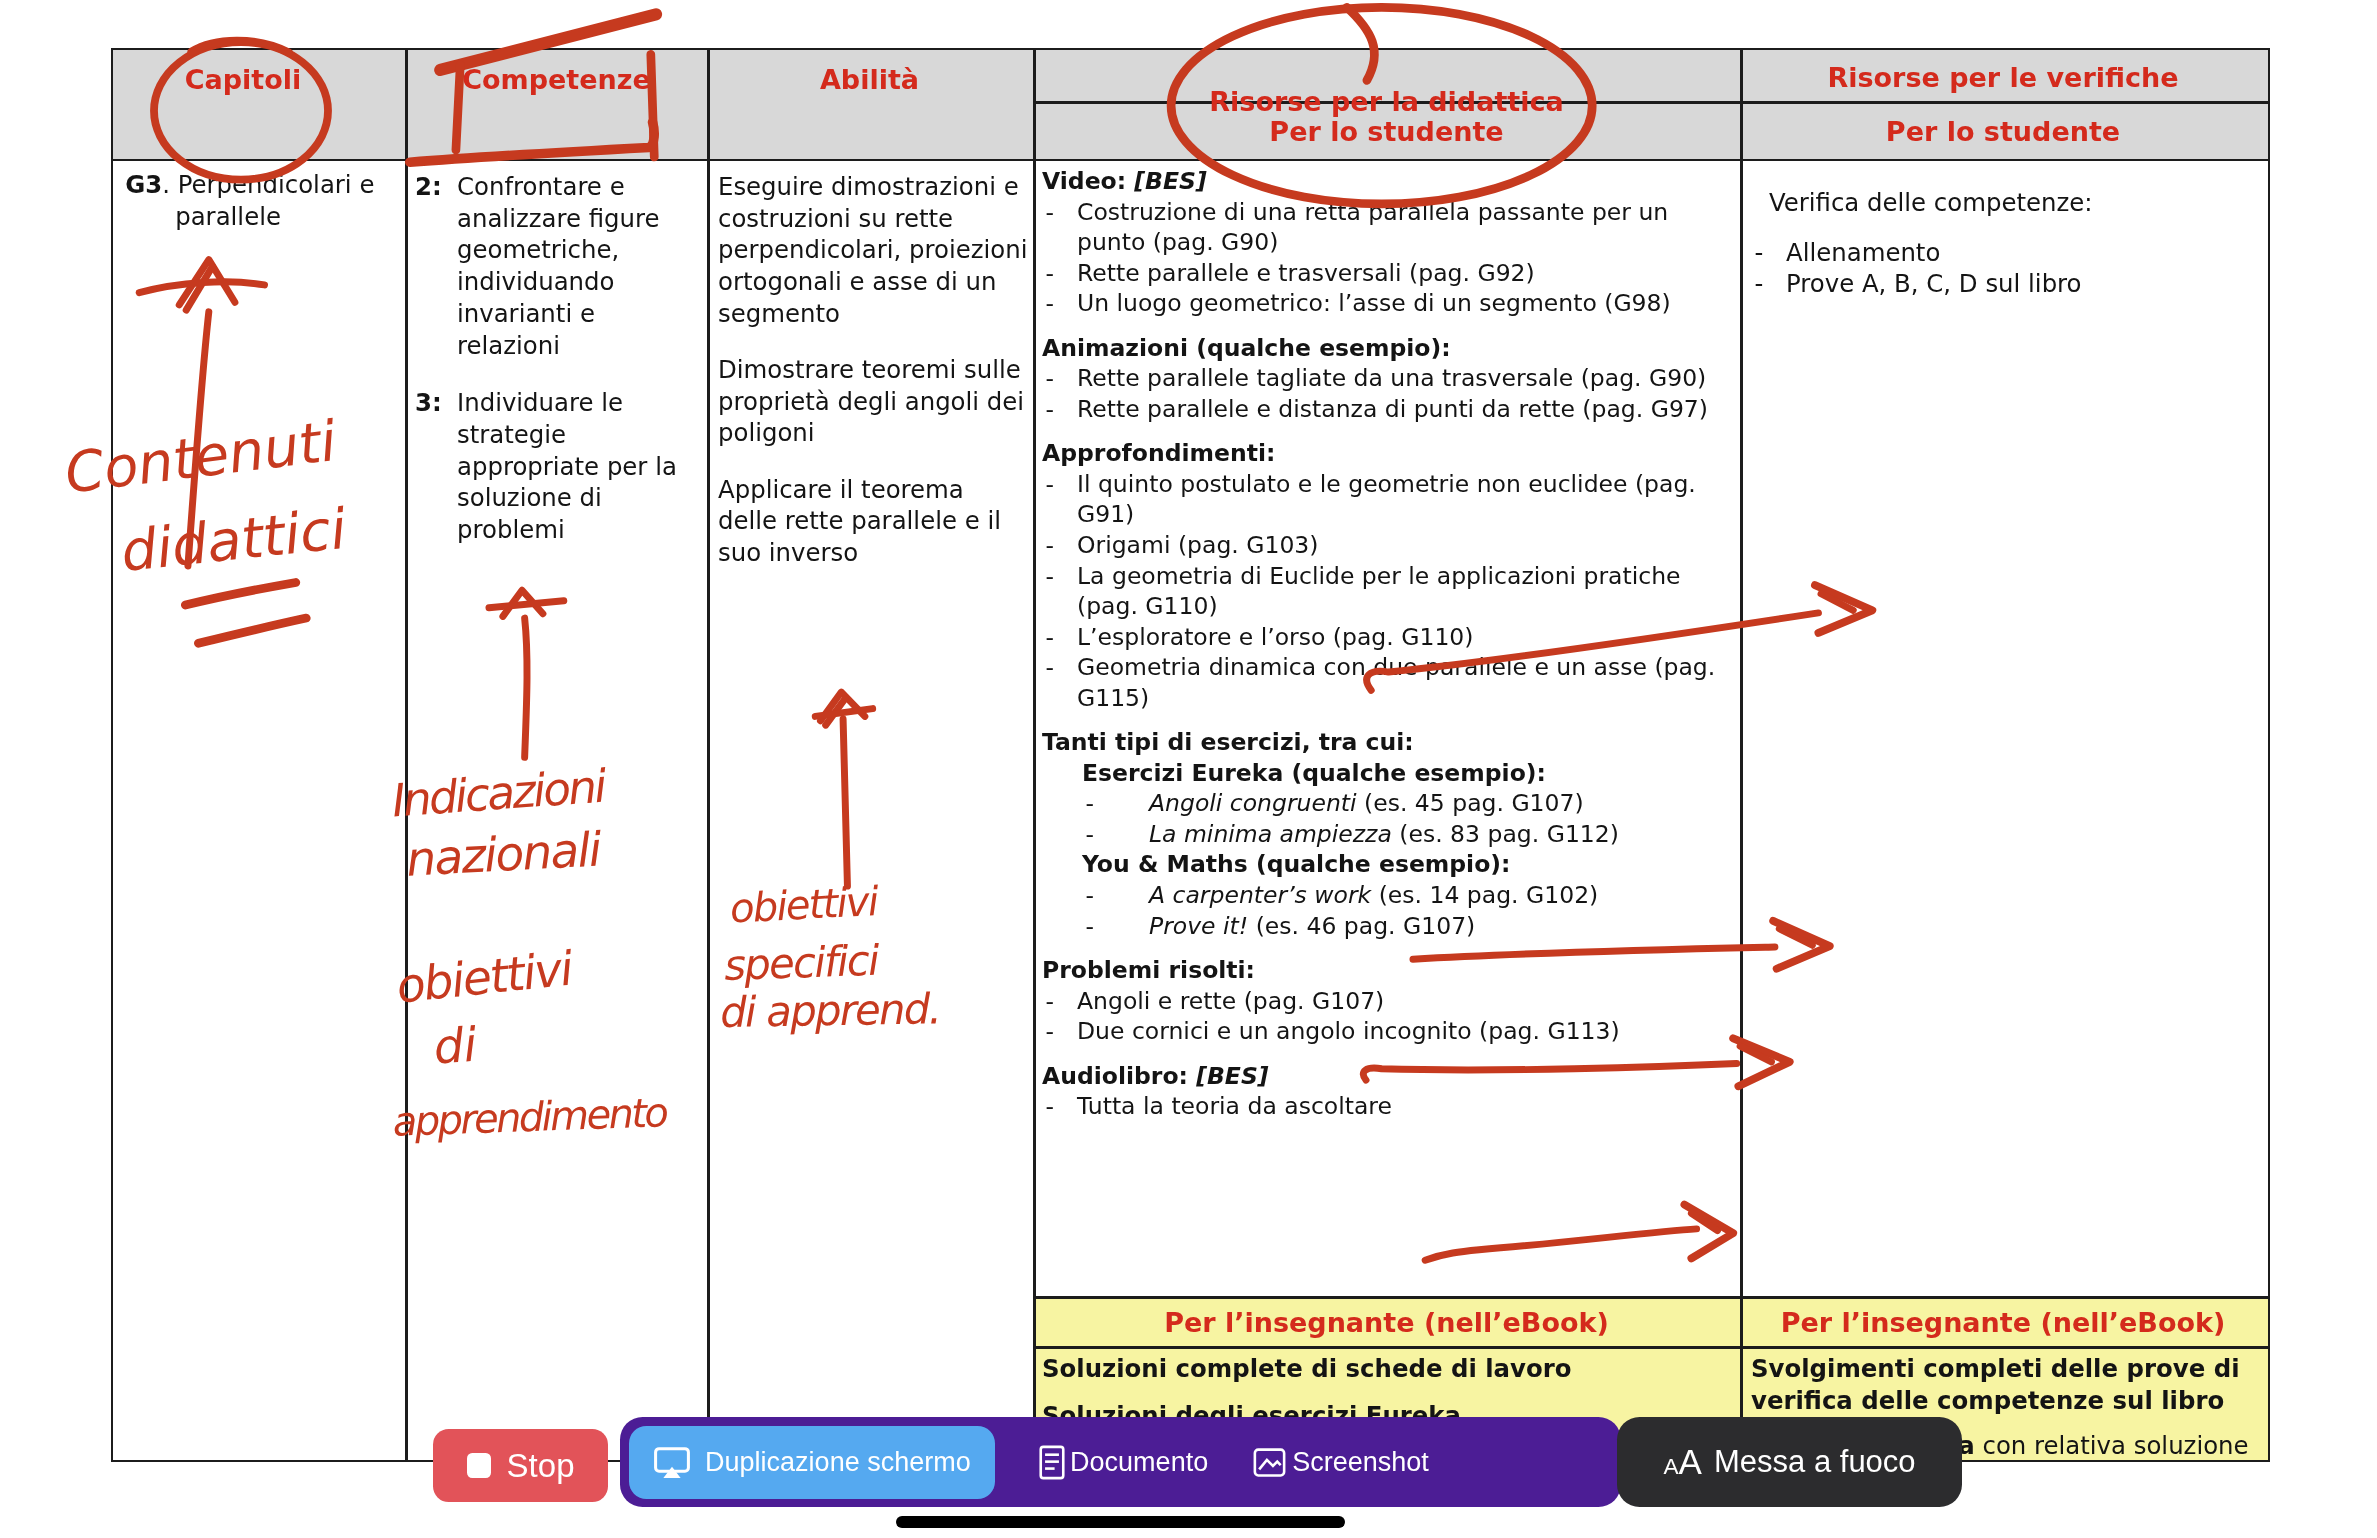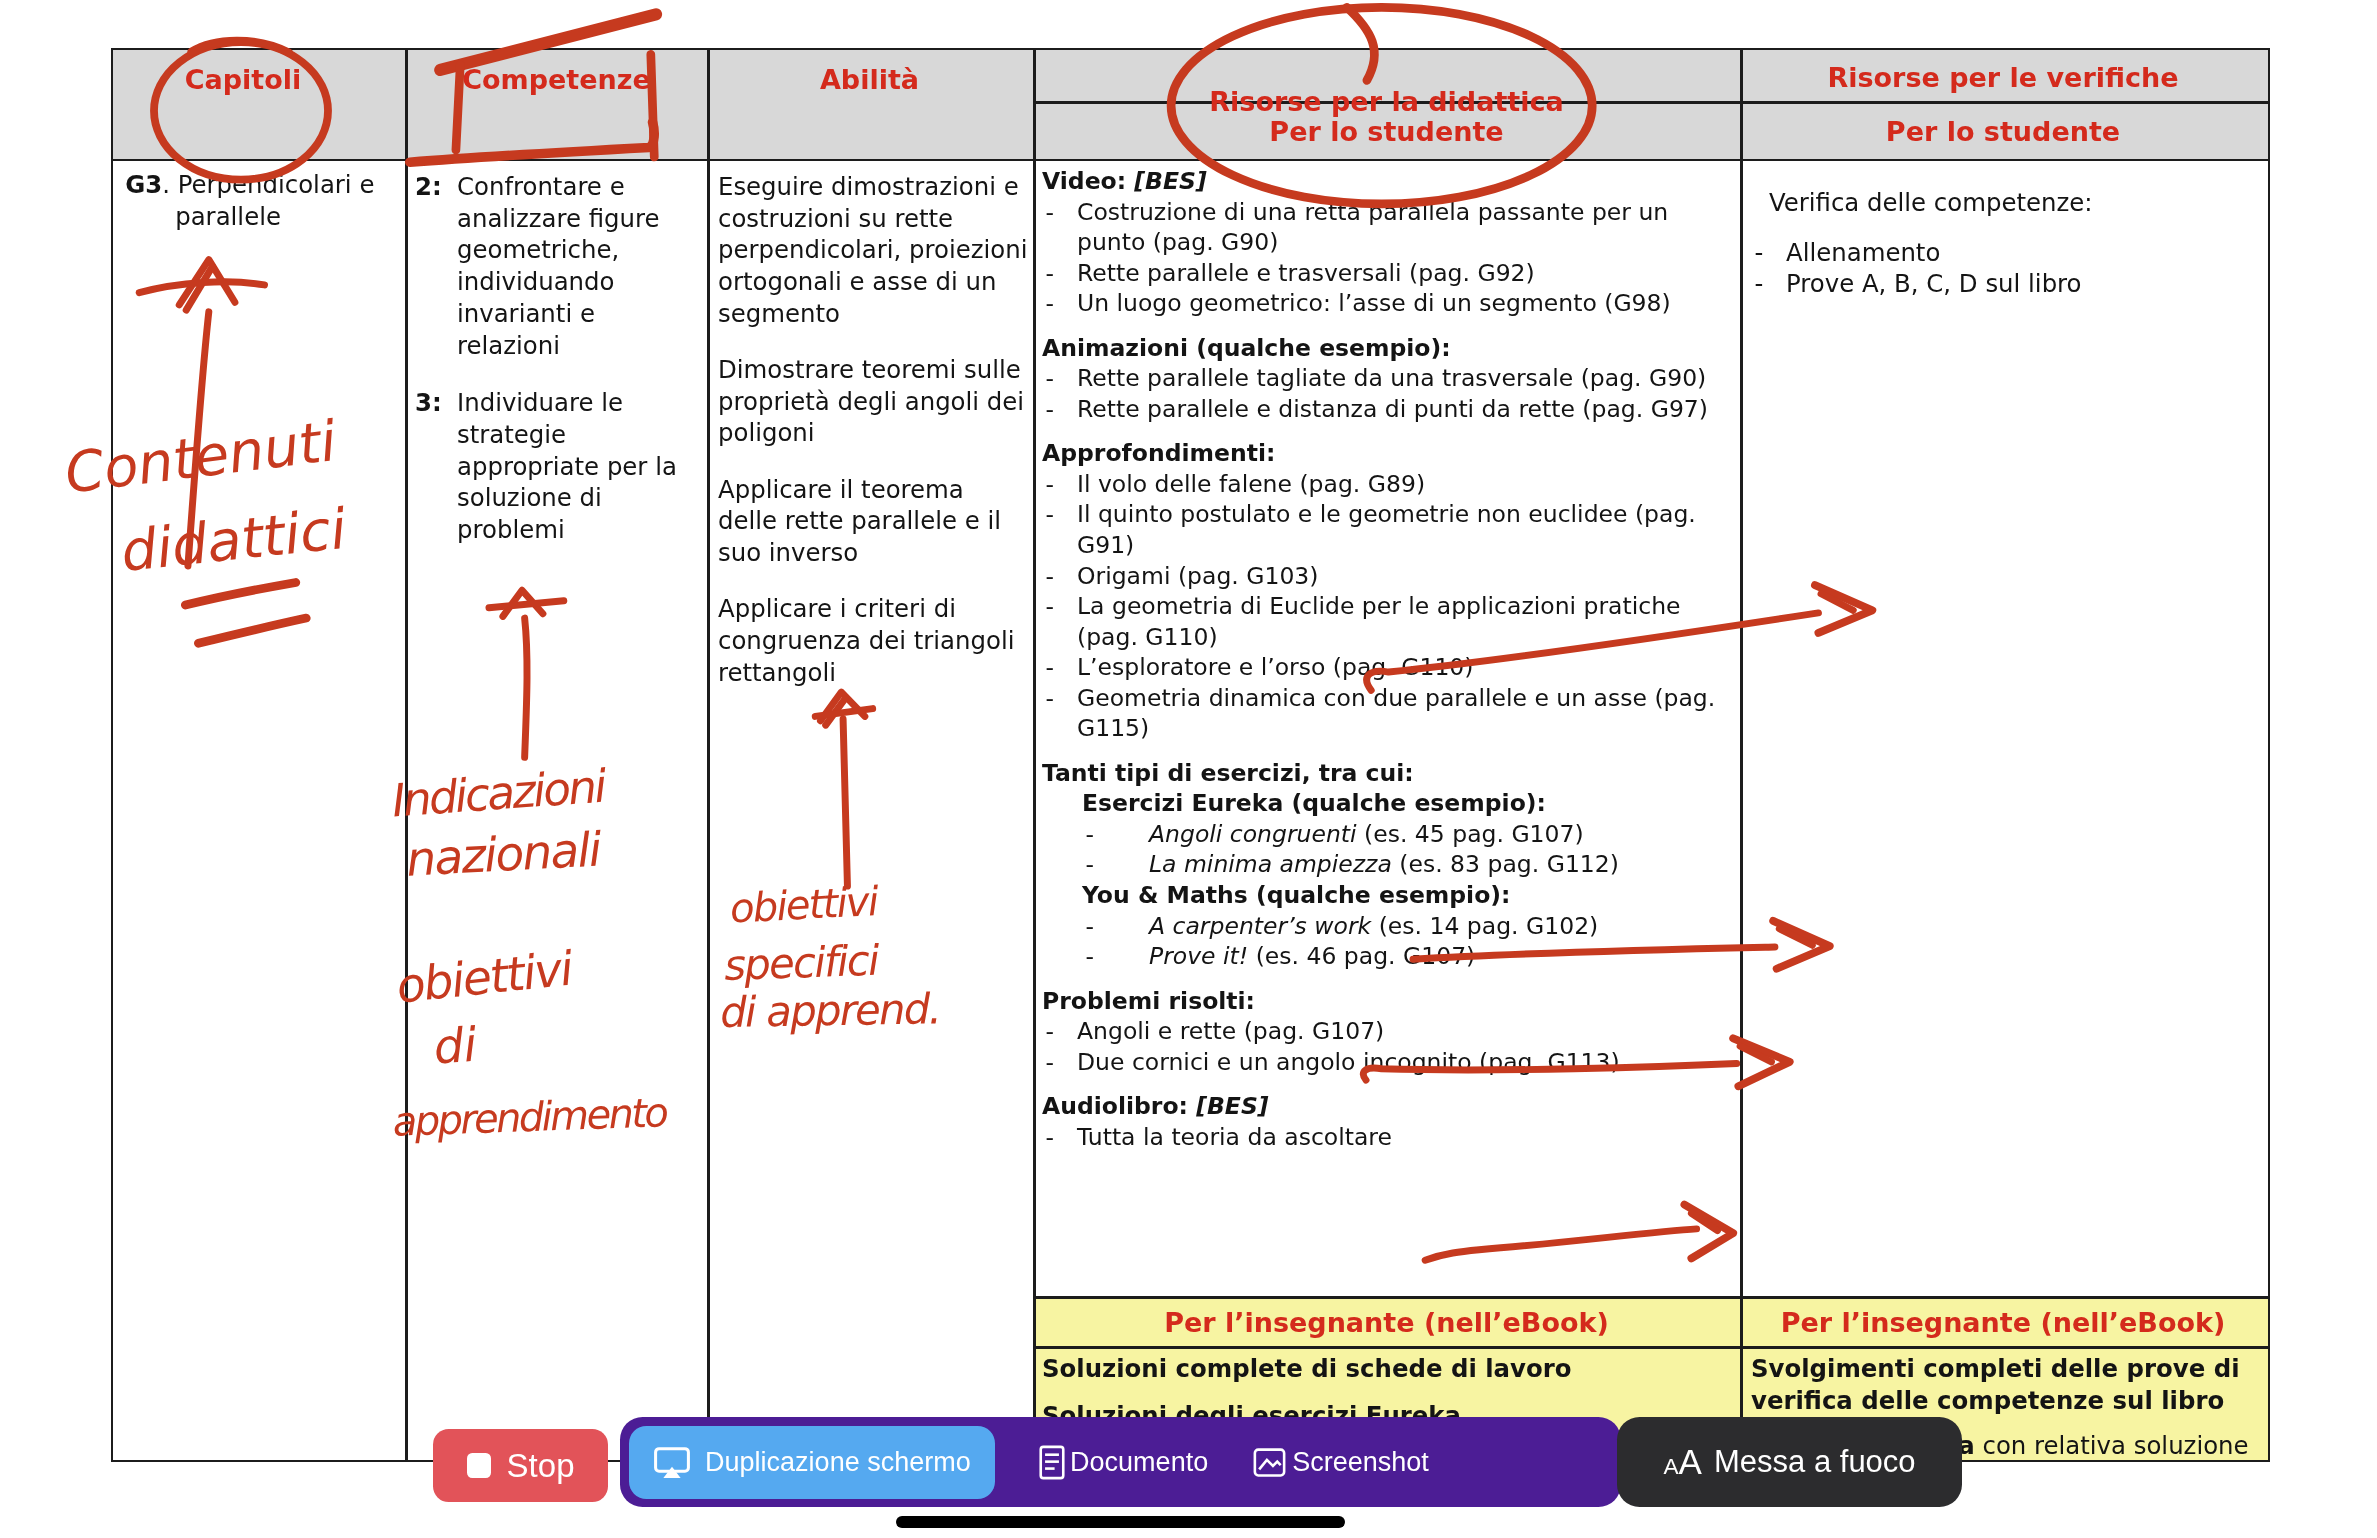--- a/index.html
+++ b/index.html
@@ -123,35 +123,33 @@
     <div class="citem">
       <span class="num">3:</span>
       <span>Individuare le strategie appropriate per la soluzione di problemi</span>
     </div>
   </div>
 
   <div class="cellbody c3">
     <p class="para">Eseguire dimostrazioni e costruzioni su rette perpendicolari, proiezioni ortogonali e asse di un segmento</p>
     <p class="para">Dimostrare teoremi sulle proprietà degli angoli dei poligoni</p>
     <p class="para">Applicare il teorema delle rette parallele e il suo inverso</p>
-    <p class="para">Applicare i criteri di congruenza dei triangoli rettangoli</p>
   </div>
 
   <div class="cellbody c4">
     <div class="sec-title first"><span>Video:</span> <span class="bes">[BES]</span></div>
     <div class="item">Costruzione di una retta parallela passante per un punto (pag. G90)</div>
     <div class="item">Rette parallele e trasversali (pag. G92)</div>
     <div class="item">Un luogo geometrico: l’asse di un segmento (G98)</div>
 
     <div class="sec-title">Animazioni (qualche esempio):</div>
     <div class="item">Rette parallele tagliate da una trasversale (pag. G90)</div>
     <div class="item">Rette parallele e distanza di punti da rette (pag. G97)</div>
 
     <div class="sec-title">Approfondimenti:</div>
-    <div class="item">Il volo delle falene (pag. G89)</div>
     <div class="item">Il quinto postulato e le geometrie non euclidee (pag. G91)</div>
     <div class="item">Origami (pag. G103)</div>
     <div class="item">La geometria di Euclide per le applicazioni pratiche (pag. G110)</div>
     <div class="item">L’esploratore e l’orso (pag. G110)</div>
     <div class="item">Geometria dinamica con due parallele e un asse (pag. G115)</div>
 
     <div class="sec-title">Tanti tipi di esercizi, tra cui:</div>
     <div class="subsec">
       <div class="sec-title first">Esercizi Eureka (qualche esempio):</div>
       <div class="item"><span class="it">Angoli congruenti</span><span> (es. 45 pag. G107)</span></div>

